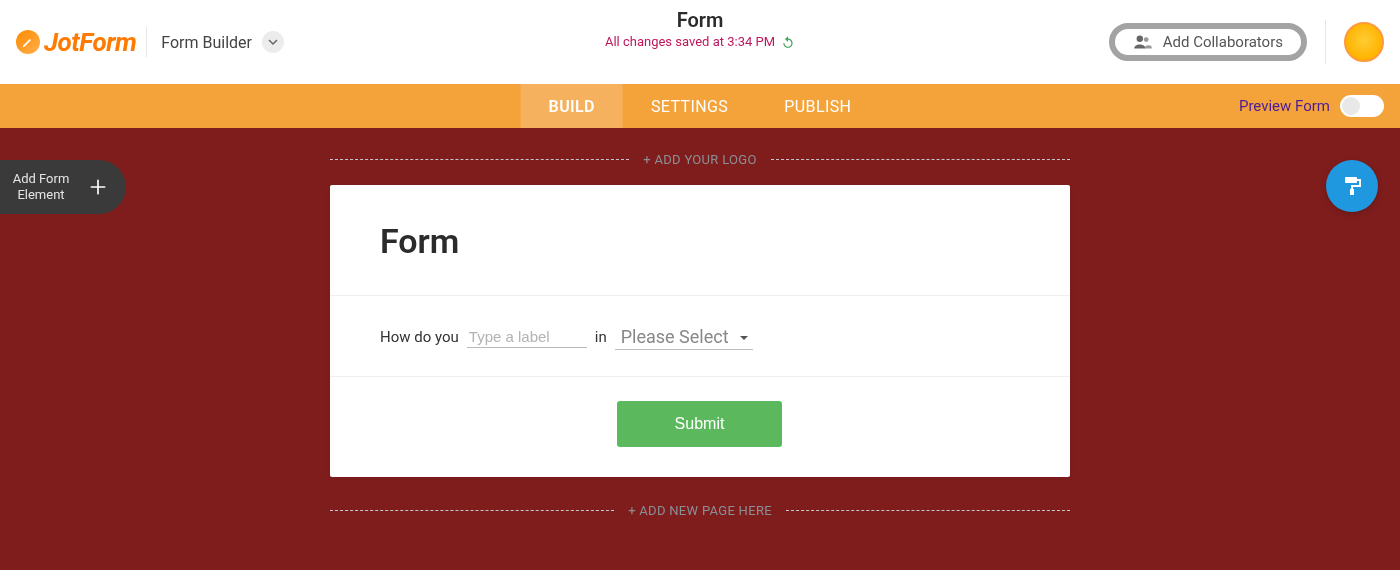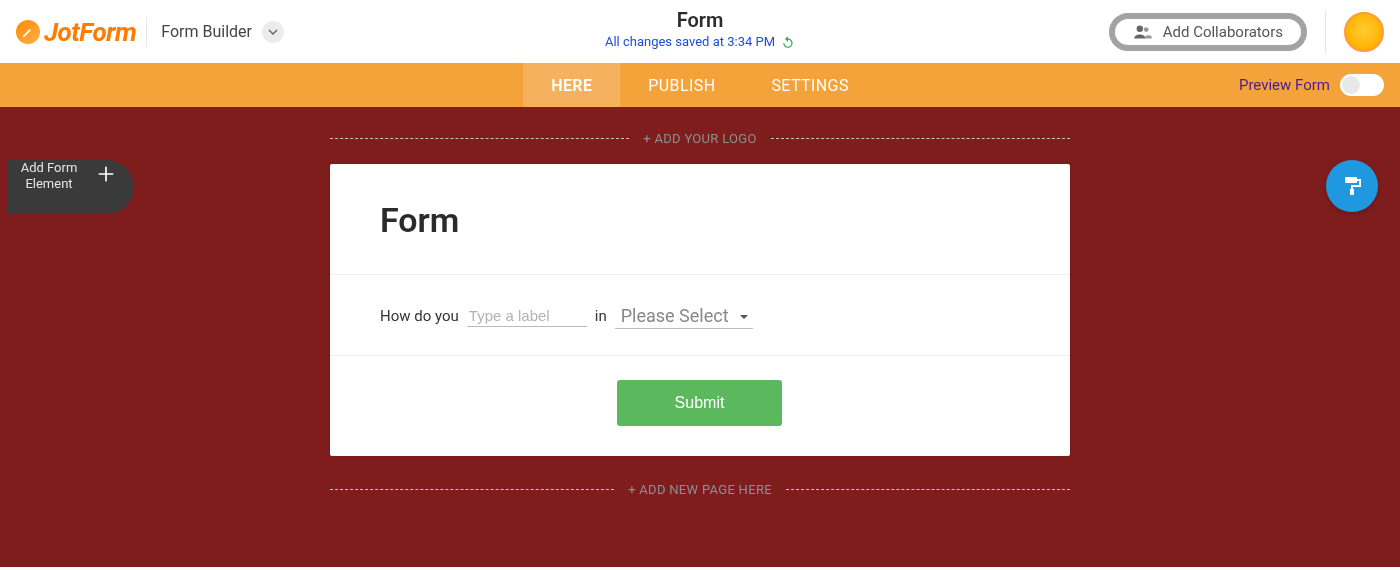--- a/index.html
+++ b/index.html
@@ -1,20 +1,20 @@
 <!DOCTYPE html>
 <html><head>
 <meta charset="utf-8">
 <style>
   * { box-sizing: border-box; margin: 0; padding: 0; }
   html, body { width: 1400px; height: 570px; font-family: -apple-system, BlinkMacSystemFont, "Segoe UI", Roboto, Helvetica, Arial, sans-serif; background: #fff; overflow: hidden; }
 
   
   .top-header {
-    height: 63px;
+    height: 84px;
     display: flex;
     align-items: center;
     padding: 0 16px;
     position: relative;
     background: #fff;
   }
   .logo-wrap { display: flex; align-items: center; gap: 4px; }
   .logo-icon {
     width: 24px; height: 24px;
     border-radius: 50%;
@@ -29,21 +29,21 @@
   .chev-btn {
     width: 22px; height:22px; border-radius:50%; background:#ececec;
     display:flex; align-items:center; justify-content:center; margin-left:10px;
     cursor:pointer;
   }
   .center-block {
     position:absolute; left:50%; top:8px; transform:translateX(-50%);
     text-align:center;
   }
   .form-title-top { font-size:20px; font-weight:600; color:#2b2b2b; }
-  .saved-line { font-size:13px; color:#1d4ed8; margin-top:2px; display:flex; align-items:center; justify-content:center; gap:6px;}
+  .saved-line { font-size:13px; color:#be185d; margin-top:2px; display:flex; align-items:center; justify-content:center; gap:6px;}
   .right-block { margin-left:auto; display:flex; align-items:center; gap:18px; }
   .collab-btn {
     border:6px solid #a3a3a3; border-radius: 22px; height:38px;
     padding: 0 18px; display:flex; align-items:center; gap:10px;
     font-size:15px; color:#555; cursor:pointer; background:#fff;
   }
   .avatar {
     width:40px; height:40px; border-radius:50%;
     background: radial-gradient(circle at 50% 45%, #ffcc33 0%, #ffb300 70%);
     border:2px solid #ff9a3c;
@@ -106,24 +106,24 @@
   }
   .select .caret { position:absolute; right:4px; }
   .submit-row { padding: 24px 1px 30px 0; display:flex; justify-content:center; }
   .submit-btn {
     background:#5cb85c; color:#fff; border:none; font-size:16px;
     padding: 14px 58px; border-radius:3px; cursor:pointer;
   }
 
   
   .add-elem-btn {
-    position:absolute; left:8px; top:160px;
+    position:absolute; left:0; top:160px;
     background:#3a3a3a; color:#e4e4e4;
     border-top-right-radius:28px; border-bottom-right-radius:28px;
-    height:54px; display:flex; 
+    height:54px; display:flex; align-items:center;
     padding: 0 14px 0 10px; gap:12px; cursor:pointer;
   }
   .add-elem-btn .txt { font-size:13px; line-height:1.2; text-align:center; width:62px;}
   .plus-circ {
     width:28px; height:28px;
     display:flex; align-items:center; justify-content:center;
     color:#fff; font-size:22px;
   }
 
   
@@ -177,23 +177,23 @@
         </svg>
       <span>Add Collaborators</span>
     </div>
     <div class="sep-v2"></div>
     <div class="avatar"></div>
   </div>
 </div>
 
 <div class="nav-bar">
   <div class="tabs">
-    <div class="tab active">HERE</div>
+    <div class="tab active">BUILD</div>
+    <div class="tab">SETTINGS</div>
     <div class="tab">PUBLISH</div>
-    <div class="tab">SETTINGS</div>
   </div>
   <div class="preview-wrap">
     <span>Preview Form</span>
     <div class="toggle">
       <div class="toggle-knob"></div>
     </div>
   </div>
 </div>
 
 <div class="canvas">

